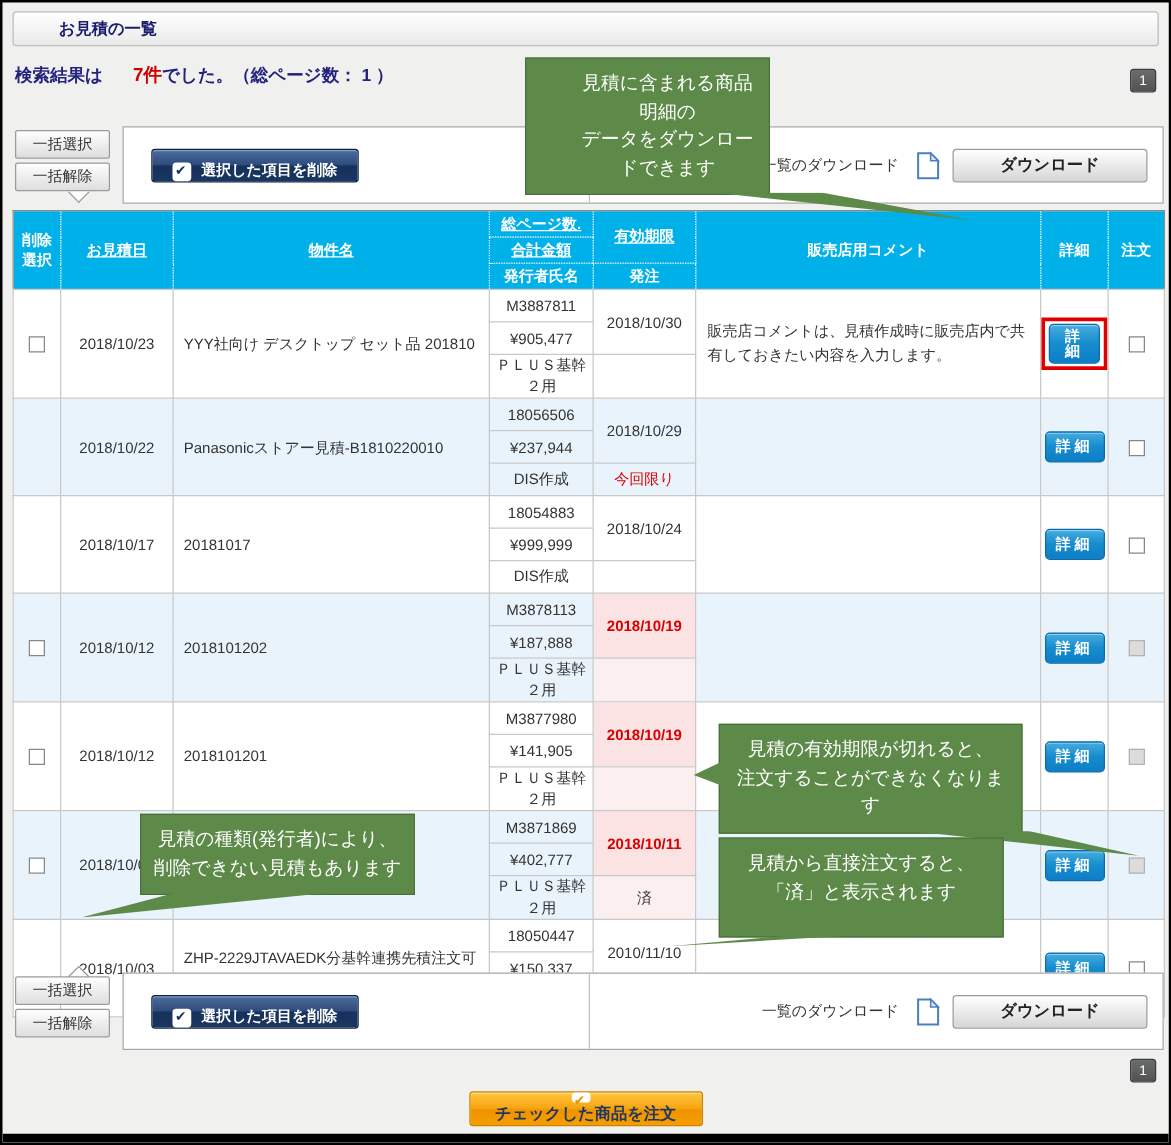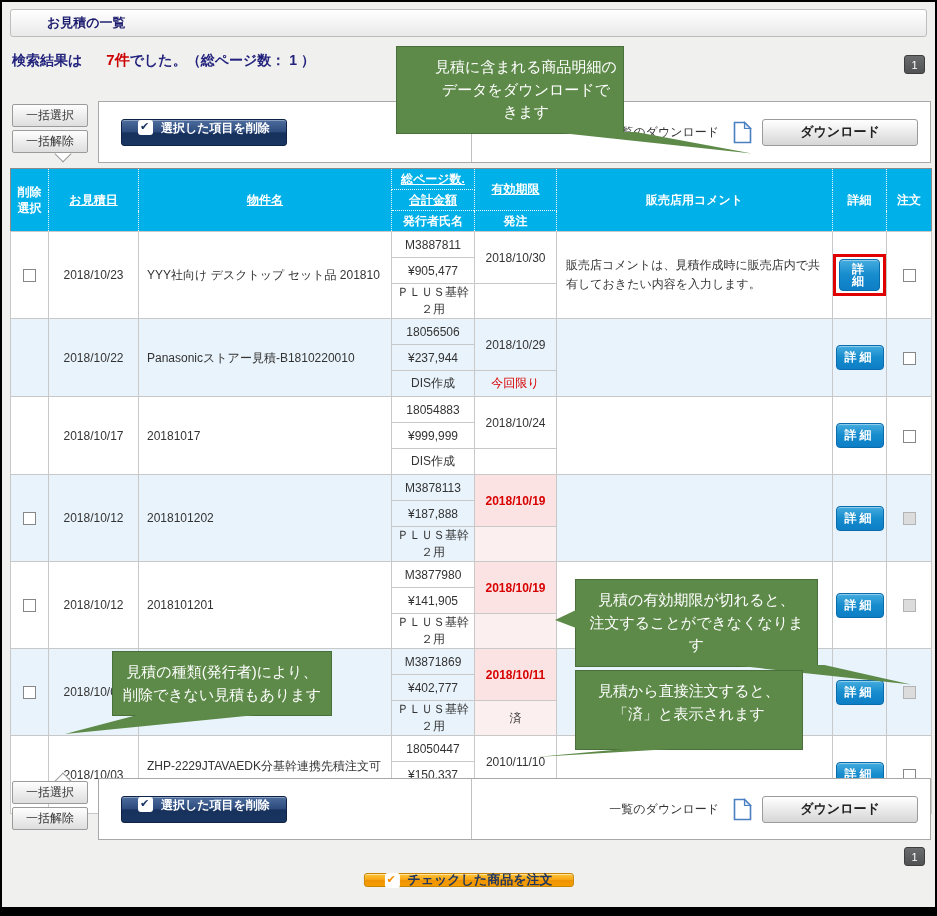--- a/index.html
+++ b/index.html
@@ -43,21 +43,21 @@
          transform:rotate(45deg); z-index:1; }
   .tri-down { left:45px; top:44px; border-right:1px solid #999; border-bottom:1px solid #999; }
   .tri-up   { left:45px; top:-6px; border-left:1px solid #999; border-top:1px solid #999; }
 
   .panel { position:absolute; left:86px; top:0; width:833px; height:62px;
            background:#fff; border:1px solid #a8a8a8;
            display:flex; align-items:center; justify-content:space-between;
            padding:0 12px 0 22px; }
   .panel .divider { position:absolute; left:372px; top:0; bottom:0; width:1px; background:#c0c0c0; }
 
-  .navy-btn { display:inline-flex; align-items:flex-start; height:27px; padding:0 16px;
+  .navy-btn { display:inline-flex; align-items:flex-end; height:27px; padding:0 16px;
               background:linear-gradient(#4d6d9e 0%,#2e4c7e 46%,#17315d 52%,#1a3560 100%);
               border:1px solid #0d2247; border-radius:3px; color:#fff;
               font-weight:bold; font-size:12px; cursor:pointer;
               box-shadow:inset 0 1px 0 rgba(255,255,255,.35);
               font-family:"Liberation Sans","DejaVu Sans",sans-serif; }
   .cbx { display:inline-block; width:15px; height:15px; background:#fff;
          border-radius:3px; margin-right:8px; position:relative; }
   .cbx::after { content:"\2714"; position:absolute; left:2px; top:0px; font-size:11px; }
   .cbx-navy::after { color:#16305c; }
   .cbx-orange::after { color:#ef8f00; }
@@ -102,43 +102,43 @@
                 font-size:12px; letter-spacing:3px; cursor:pointer;
                 box-shadow:inset 0 1px 0 rgba(255,255,255,.4); }
   .hl { display:inline-block; border:3px solid #e10000; padding:2px 3px;
         background:#fff; line-height:1; }
 
   
   .tip { position:absolute; background:#5d8a48; border:1px solid #49703a;
          color:#fff; font-size:15px; line-height:1.5; text-align:center;
          padding:9px 6px; z-index:10; }
   .tip .ta { position:absolute; background:#5d8a48; }
-  .tip-download { left:394px; top:44px; width:228px;padding-left:38px; }
+  .tip-download { left:418px; top:44px; width:196px;padding-left:38px; }
   .ta-download  { left:150px; top:100%; margin-top:-1px; width:205px; height:24px;
                   clip-path:polygon(0 0, 42% 0, 100% 92%); }
   .tip-expiry   { left:573px; top:577px; width:243px; }
   .ta-expiry-l  { left:-21px; top:30px; width:21px; height:18px;
                   clip-path:polygon(100% 0, 100% 100%, 0 55%); }
   .ta-expiry-r  { left:150px; top:100%; margin-top:-1px; width:185px; height:20px;
                   clip-path:polygon(0 0, 52% 0, 100% 100%); }
   .tip-delete   { left:110px; top:649px; width:220px; }
   .ta-delete    { left:-48px; top:100%; margin-top:-1px; width:200px; height:20px;
                   clip-path:polygon(38% 0, 100% 0, 0 100%); }
   .tip-ordered  { left:573px; top:668px; width:228px; padding-bottom:24px; }
   .ta-ordered   { left:-40px; top:calc(100% - 12px); width:220px; height:20px;
                   clip-path:polygon(100% 0, 100% 35%, 0 100%); }
 
   
   .order-btn { position:absolute; top:871px; left:50%; transform:translateX(-50%);
-               display:inline-flex; align-items:center; height:14px; padding:0 20px;
+               display:inline-flex; align-items:center; height:28px; padding:0 20px;
                background:linear-gradient(#ffc63c,#f7a512 48%,#ef9400 54%,#f59d00);
                border:1px solid #c98500; border-radius:3px;
                color:#21375f; font-weight:bold; font-size:13px; cursor:pointer;
                box-shadow:inset 0 1px 0 rgba(255,255,255,.5);
-               font-family:"Liberation Sans","DejaVu Sans",sans-serif; }
+               font-family:"Liberation Sans","DejaVu Sans",sans-serif;flex-direction:column; }
   .bottom-strip { position:absolute; left:0; right:0; bottom:0; height:7px; background:#000; }
 </style>
 </head>
 <body>
 
 <div class="page">
 
   <div class="titlebar">
     <span>お見積の一覧</span>
   </div>

